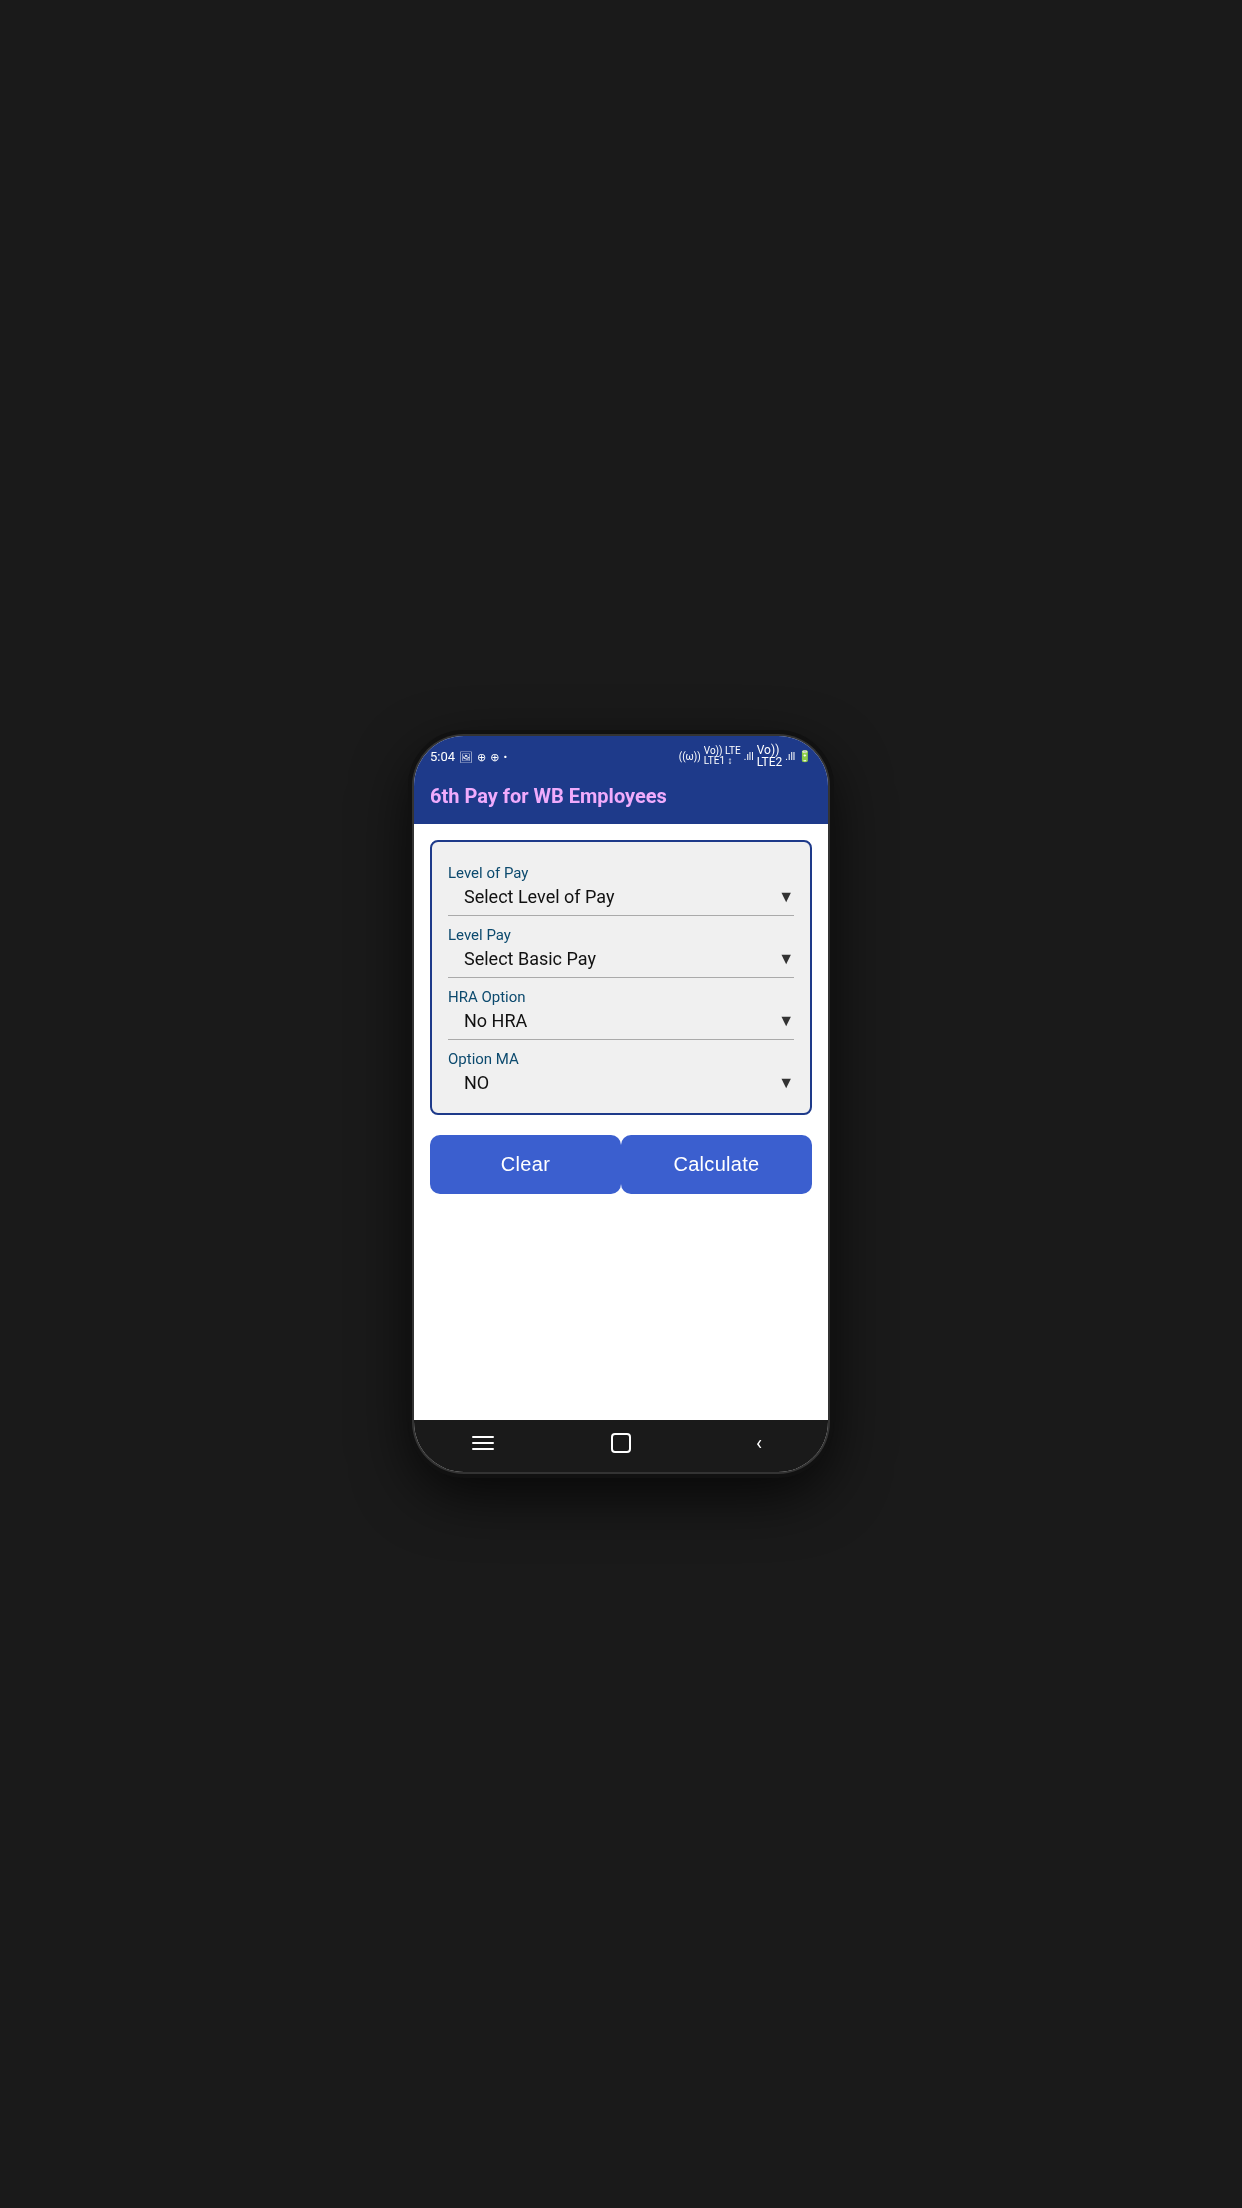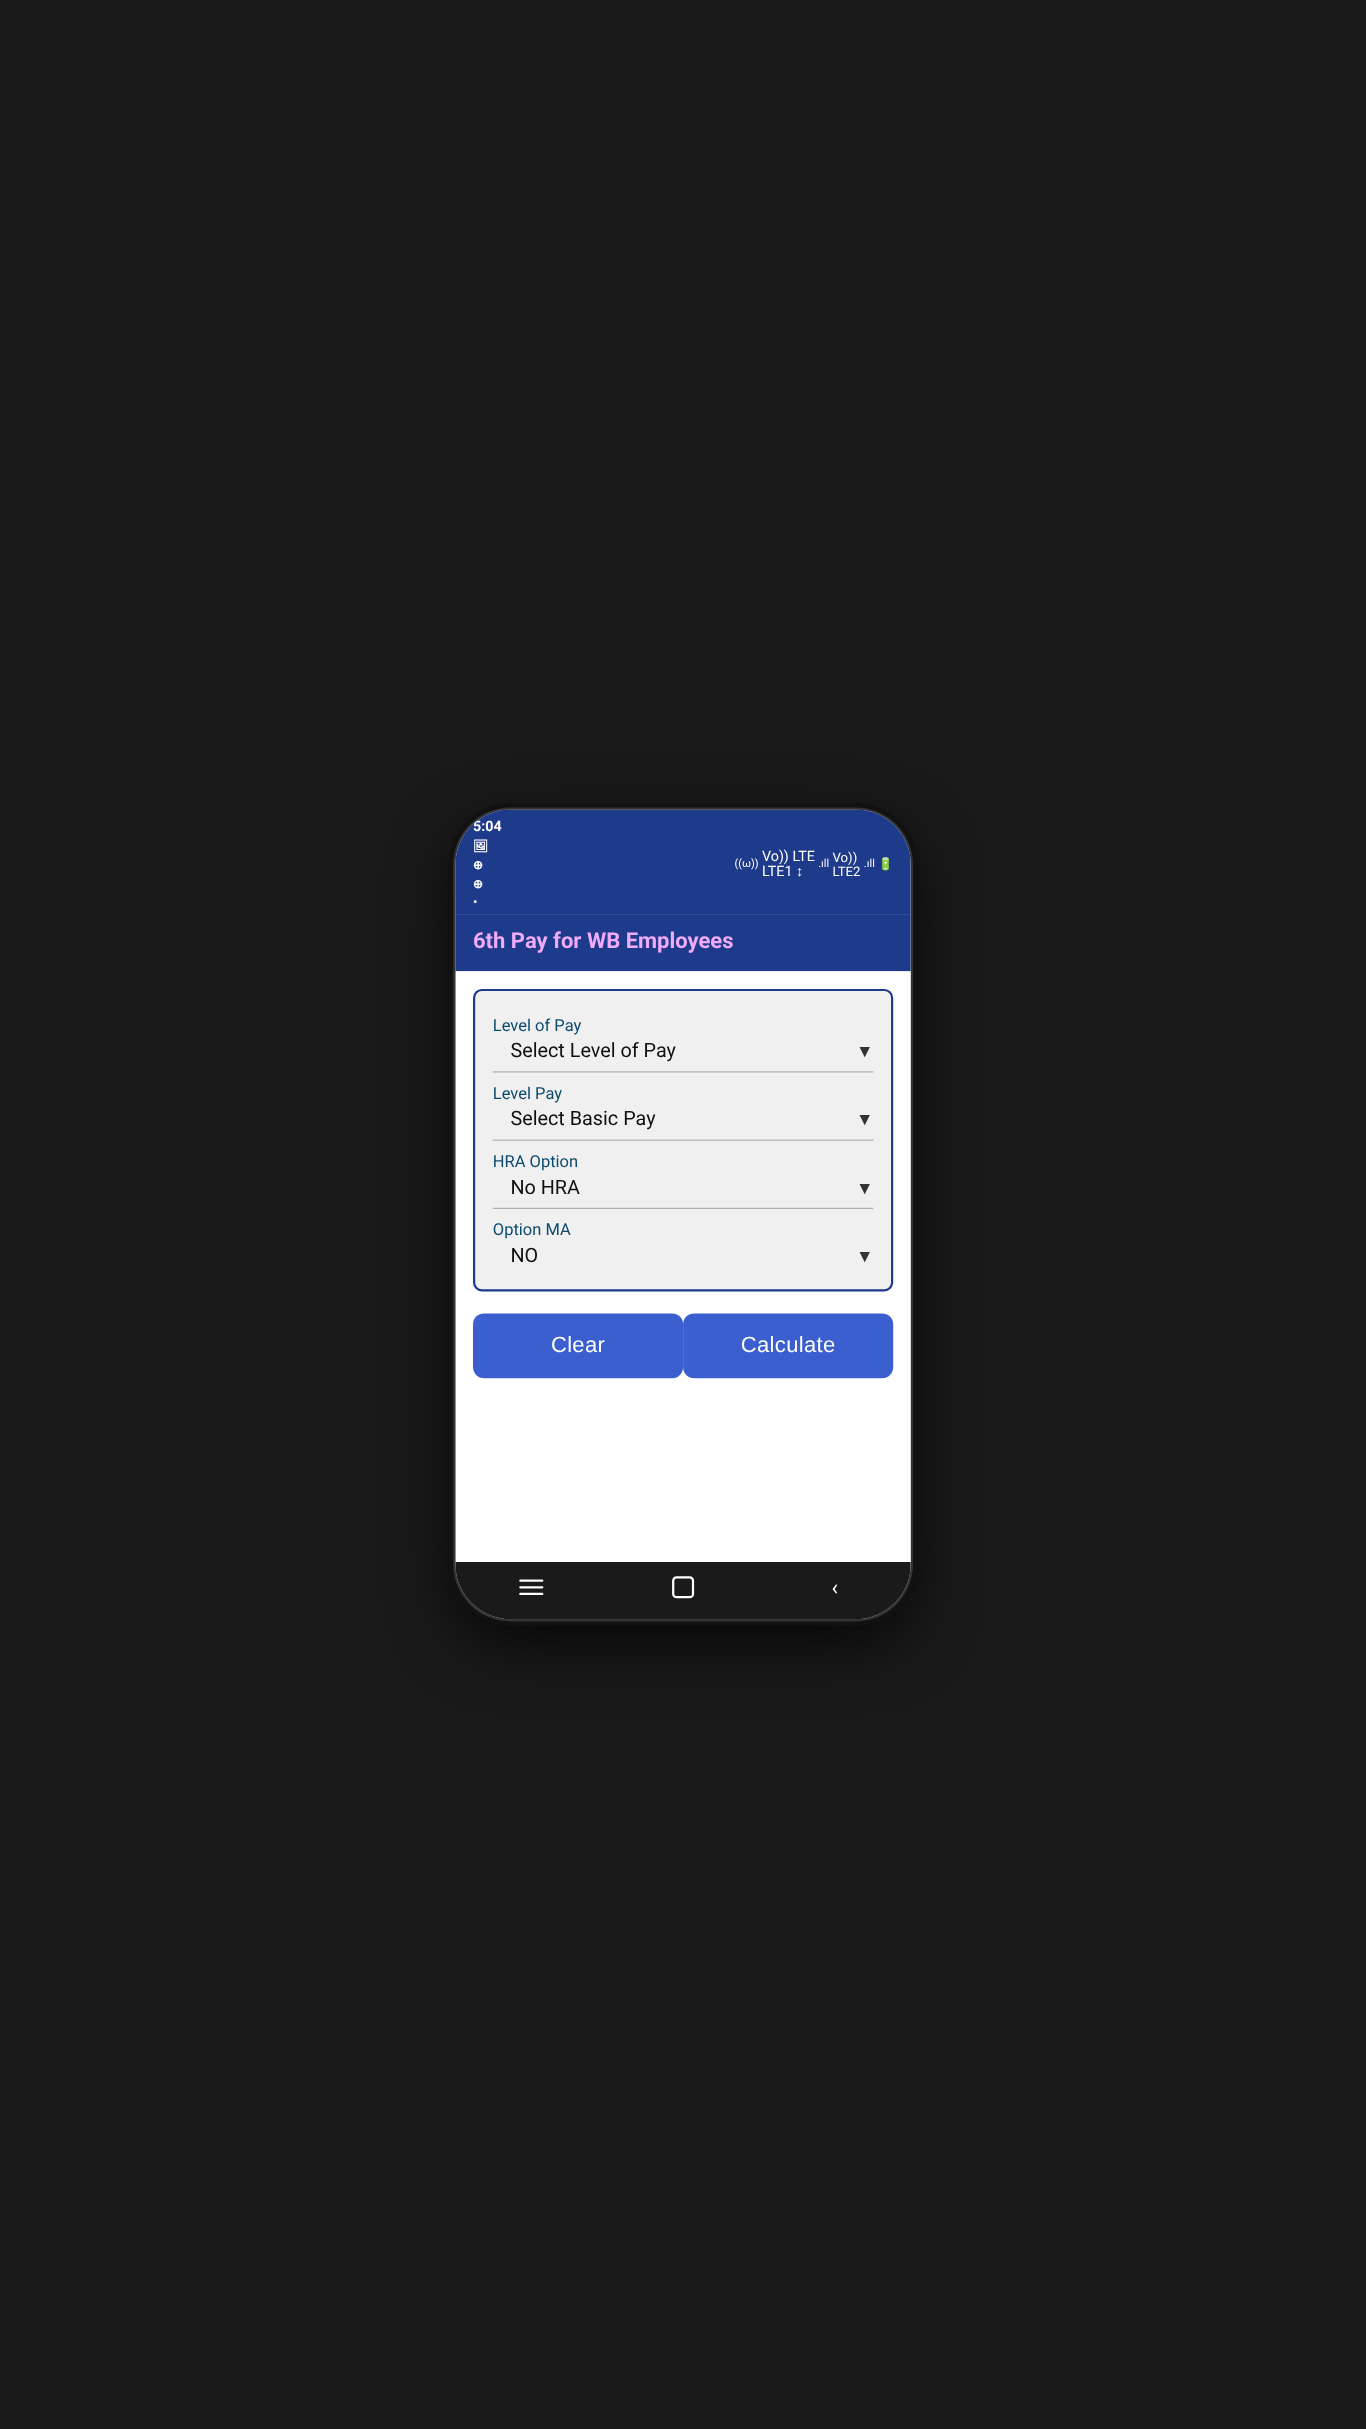--- a/index.html
+++ b/index.html
@@ -47,25 +47,24 @@
       padding: 8px 16px 4px;
       display: flex;
       justify-content: space-between;
       align-items: center;
       min-height: 32px;
     }
 
     .status-time {
       color: #fff;
       font-size: 13px;
-      font-weight: 700;
-      display: flex;
-      align-items: flex-start;
+      font-weight: 400;
+      display: flex;
+      align-items: flex-end;
       gap: 4px;
-      flex-direction: column;
     }
 
     .status-icons {
       display: flex;
       align-items: center;
       gap: 3px;
       color: #fff;
       font-size: 10px;
     }
 
@@ -210,21 +209,21 @@
     <div class="status-bar">
       <div class="status-time">
         <span>5:04</span>
         <span style="font-size:11px;">🖼</span>
         <span style="font-size:11px;">⊕</span>
         <span style="font-size:11px;">⊕</span>
         <span style="font-size:11px;">•</span>
       </div>
       <div class="status-icons">
         <span style="font-size:10px;">((ω))</span>
-        <span style="font-size:13px; line-height:1;">Vo)) LTE<br>LTE1 ↕</span>
+        <span style="font-size:10px; line-height:1;">Vo)) LTE<br>LTE1 ↕</span>
         <span style="font-size:10px;">.ıll</span>
         <span style="font-size:12px; line-height:1;">Vo))<br>LTE2</span>
         <span style="font-size:10px;">.ıll</span>
         <span style="font-size:11px;">🔋</span>
       </div>
     </div>
 
     <div class="app-header">
       <h1 class="app-title">6th Pay for WB Employees</h1>
     </div>

